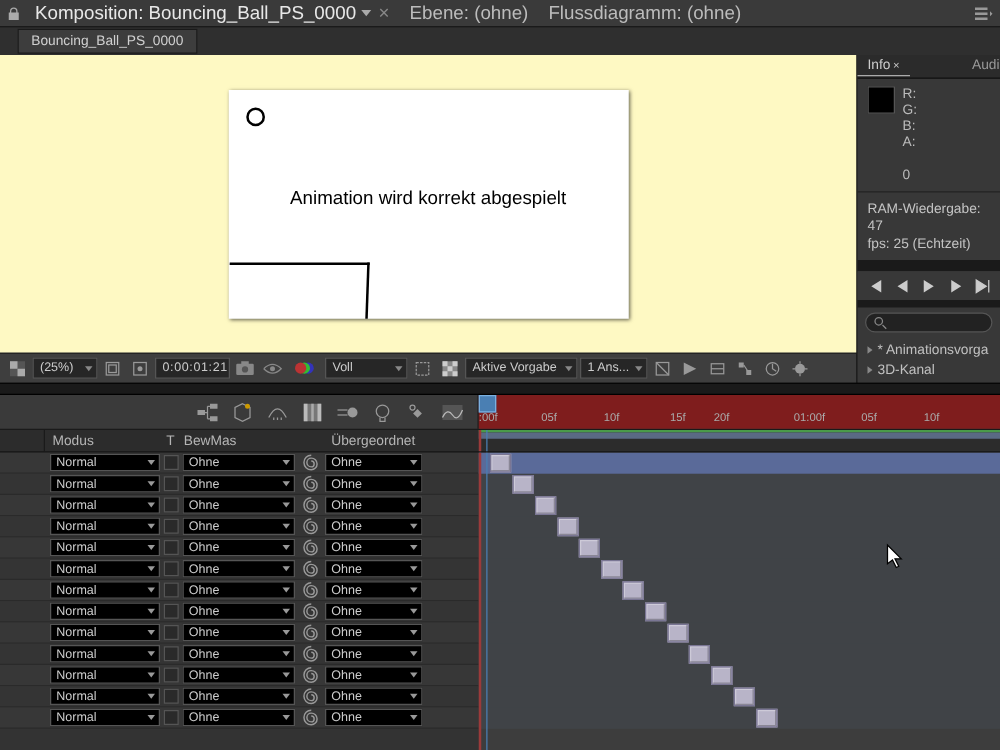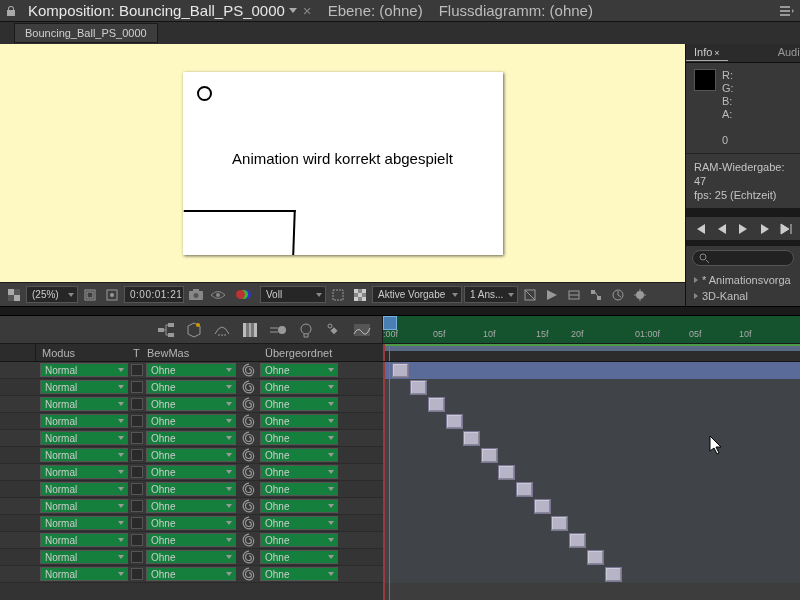--- a/index.html
+++ b/index.html
@@ -53,21 +53,21 @@
   .tw { width:0; height:0; border-top:3px solid transparent; border-bottom:3px solid transparent; border-left:4px solid #888;}
   
   
   .hdiv { height:10px; background:#1a1a1a; border-top:1px solid #000; border-bottom:1px solid #000;}
   
   
   .timeline { flex:1; display:flex; flex-direction:column; background:#333; height:284px;}
   .tl-toolbar { height:28px; background:#3a3a3a; border-bottom:1px solid #1a1a1a; display:flex; align-items:center;}
   .tl-toolbar-left { width:383px; display:flex; align-items:center; justify-content:flex-end; gap:8px; padding-right:10px; border-right:1px solid #1a1a1a; height:100%;}
   .tlbtn { width:20px; height:20px; display:flex; align-items:center; justify-content:center;}
-  .tl-ruler { flex:1; position:relative; height:100%; background:#14532d; font-family:monospace; font-size:9px; color:#aaa;}
+  .tl-ruler { flex:1; position:relative; height:100%; background:#7f1d1d; font-family:monospace; font-size:9px; color:#aaa;}
   .cti-head { position:absolute; left:0; top:0; width:14px; height:14px; background:#4a7fb3; border:1px solid #7ab0e0;}
   .ruler-tick { position:absolute; top:13px;}
   
   .tl-header-row { height:18px; display:flex; background:#2c2c2c; border-bottom:1px solid #151515;}
   .col-spacer-a { width:36px; border-right:1px solid #1a1a1a;}
   .col-modus { width:97px; padding-left:6px; display:flex; align-items:center;}
   .col-t { width:14px; display:flex; align-items:center;}
   .col-bewmas { width:110px; display:flex; align-items:center;}
   .col-uber { width:126px; padding-left:8px; display:flex; align-items:center;}
   .tl-header-right { flex:1; position:relative;}
@@ -76,21 +76,21 @@
   .work-bar { position:absolute; left:0; right:0; top:2px; height:5px; background:#5a6a84; z-index:1;}
   .green-bar { position:absolute; left:0; right:0; top:0; height:2px; background:#4a9b4a; z-index:1;}
   
   .tl-rows-wrap { display:flex; flex:1; overflow:hidden;}
   .tl-rows-left { width:383px;}
   .tl-rows-right { flex:1; position:relative; background:#3d3d3d;}
   .tl-rows-right .cti-line { left:6px;}
   
   .layer-row { height:17px; display:flex; align-items:center; border-bottom:1px solid #2a2a2a; background:#373737;}
   .layer-row:nth-child(even){ background:#343434;}
-  .dd { background:#15803d; border:1px solid #555; height:14px; display:flex; align-items:center; padding:0 4px; font-size:10px; color:#ccc; position:relative; }
+  .dd { background:#000000; border:1px solid #555; height:14px; display:flex; align-items:center; padding:0 4px; font-size:10px; color:#ccc; position:relative; }
   .dd::after { content:""; position:absolute; right:3px; top:4px; border-left:3px solid transparent; border-right:3px solid transparent; border-top:4px solid #999;}
   .dd.modus { width:88px; margin-left:4px;}
   .mini-sq { width:12px; height:12px; border:1px solid #555; margin-left:3px; background:#2a2a2a;}
   .dd.bewmas { width:90px; margin-left:3px;}
   .spiral { width:14px; height:14px; margin-left:6px; }
   .dd.uber { width:78px; margin-left:4px;}
   .row-pad { width:36px;}
   
   .key-block { position:absolute; width:17px; height:15px; background:#b8b4c8; border:1px solid #7a7694; box-shadow:inset -1px -1px 0 rgba(0,0,0,.25), inset 1px 1px 0 rgba(255,255,255,.3);}
   .layer-bar { position:absolute; left:0; right:0; height:17px; background:rgba(90,106,132,0.15);}

